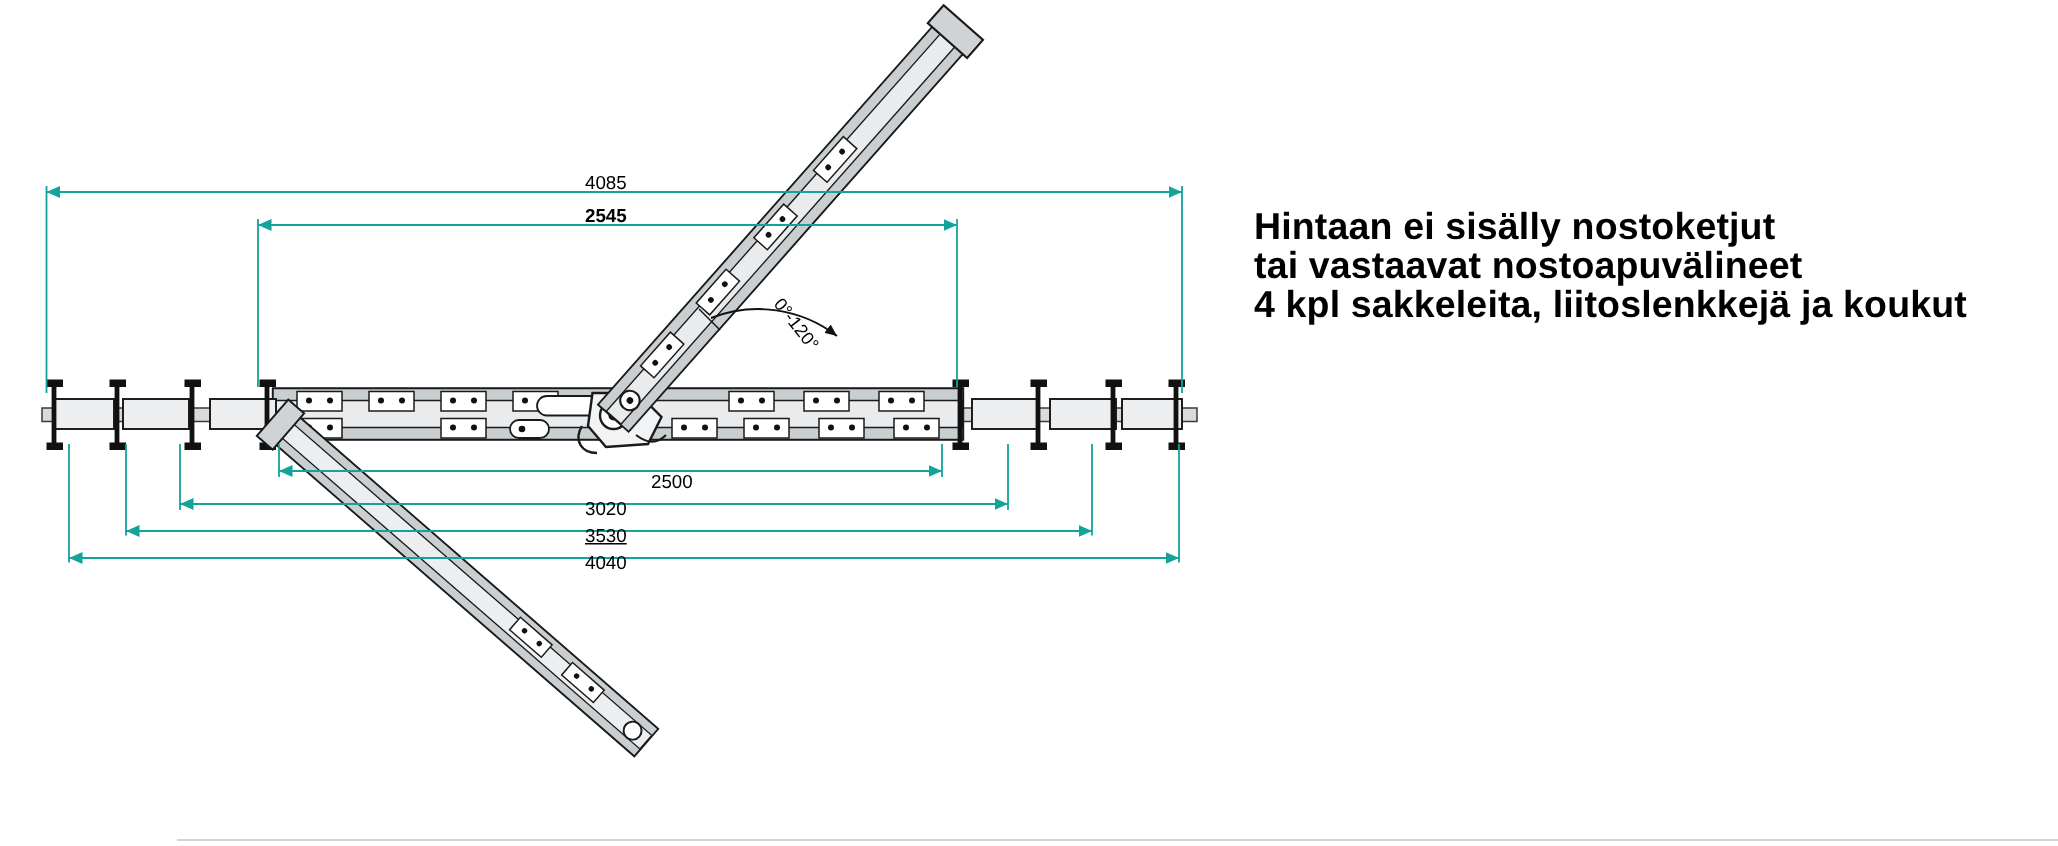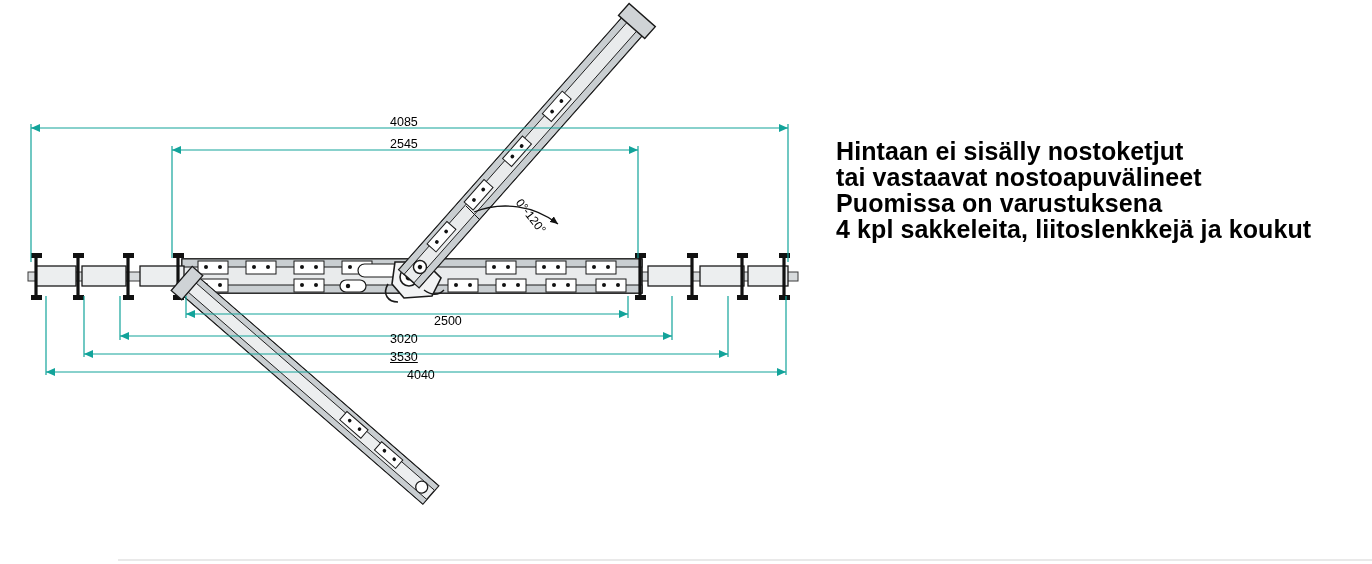--- a/index.html
+++ b/index.html
@@ -260,28 +260,27 @@
 
       <line x1="84" y1="354" x2="728" y2="354" marker-start="url(#arrStart)" marker-end="url(#arrEnd)"></line>
 
       <line x1="46" y1="372" x2="786" y2="372" marker-start="url(#arrStart)" marker-end="url(#arrEnd)"></line>
     </g>
 
     <line x1="118" y1="560" x2="1372" y2="560" stroke="#d3d3d3" stroke-width="1.2"></line>
   </svg>
 
   <div class="dim-label" style="left:390px; top:115px;">4085</div>
-  <div class="dim-label" style="left:390px; top:137px;">2545</div>
+  <div class="dim-label" style="left:390px; top:137px;font-weight:bold;">2545</div>
   <div class="dim-label" style="left:390px; top:314px;margin-left:44px;">2500</div>
   <div class="dim-label" style="left:390px; top:332px;">3020</div>
   <div class="dim-label" style="left:390px; top:350px;text-decoration:underline;">3530</div>
-  <div class="dim-label" style="left:407px; top:368px;">4040</div>
+  <div class="dim-label" style="left:390px; top:368px;">4040</div>
 
   <div class="angle-label" style="left:524px; top:196px; transform: rotate(52deg);">0°-120°</div>
 
   <div class="note-block">
     <span class="note-line">Hintaan ei sisälly nostoketjut</span>
     <span class="note-line">tai vastaavat nostoapuvälineet</span>
-    <span class="note-line">Puomissa on varustuksena</span>
     <span class="note-line">4 kpl sakkeleita, liitoslenkkejä ja koukut</span>
   </div>
 
 </div>
 
 </body></html>

